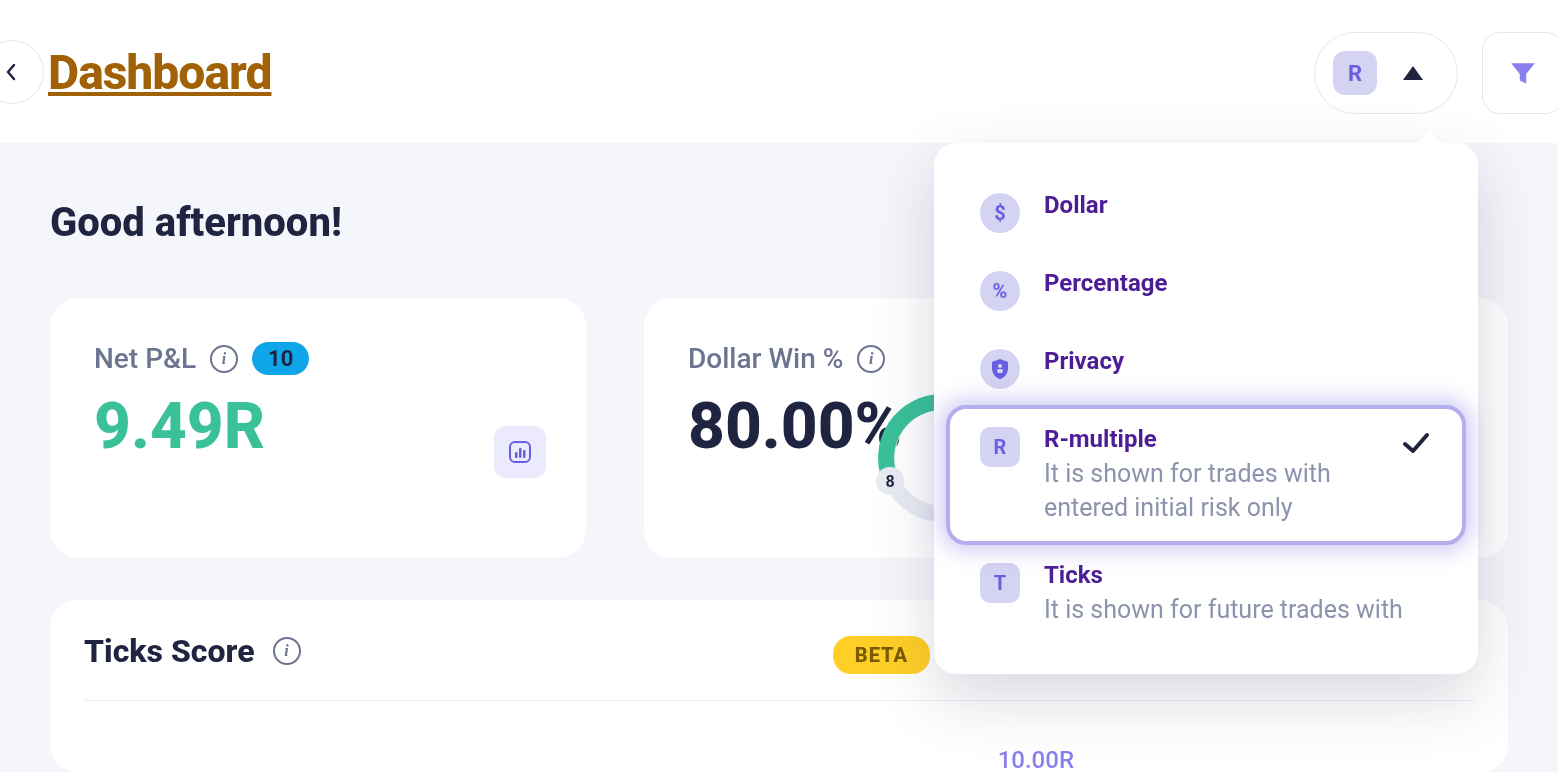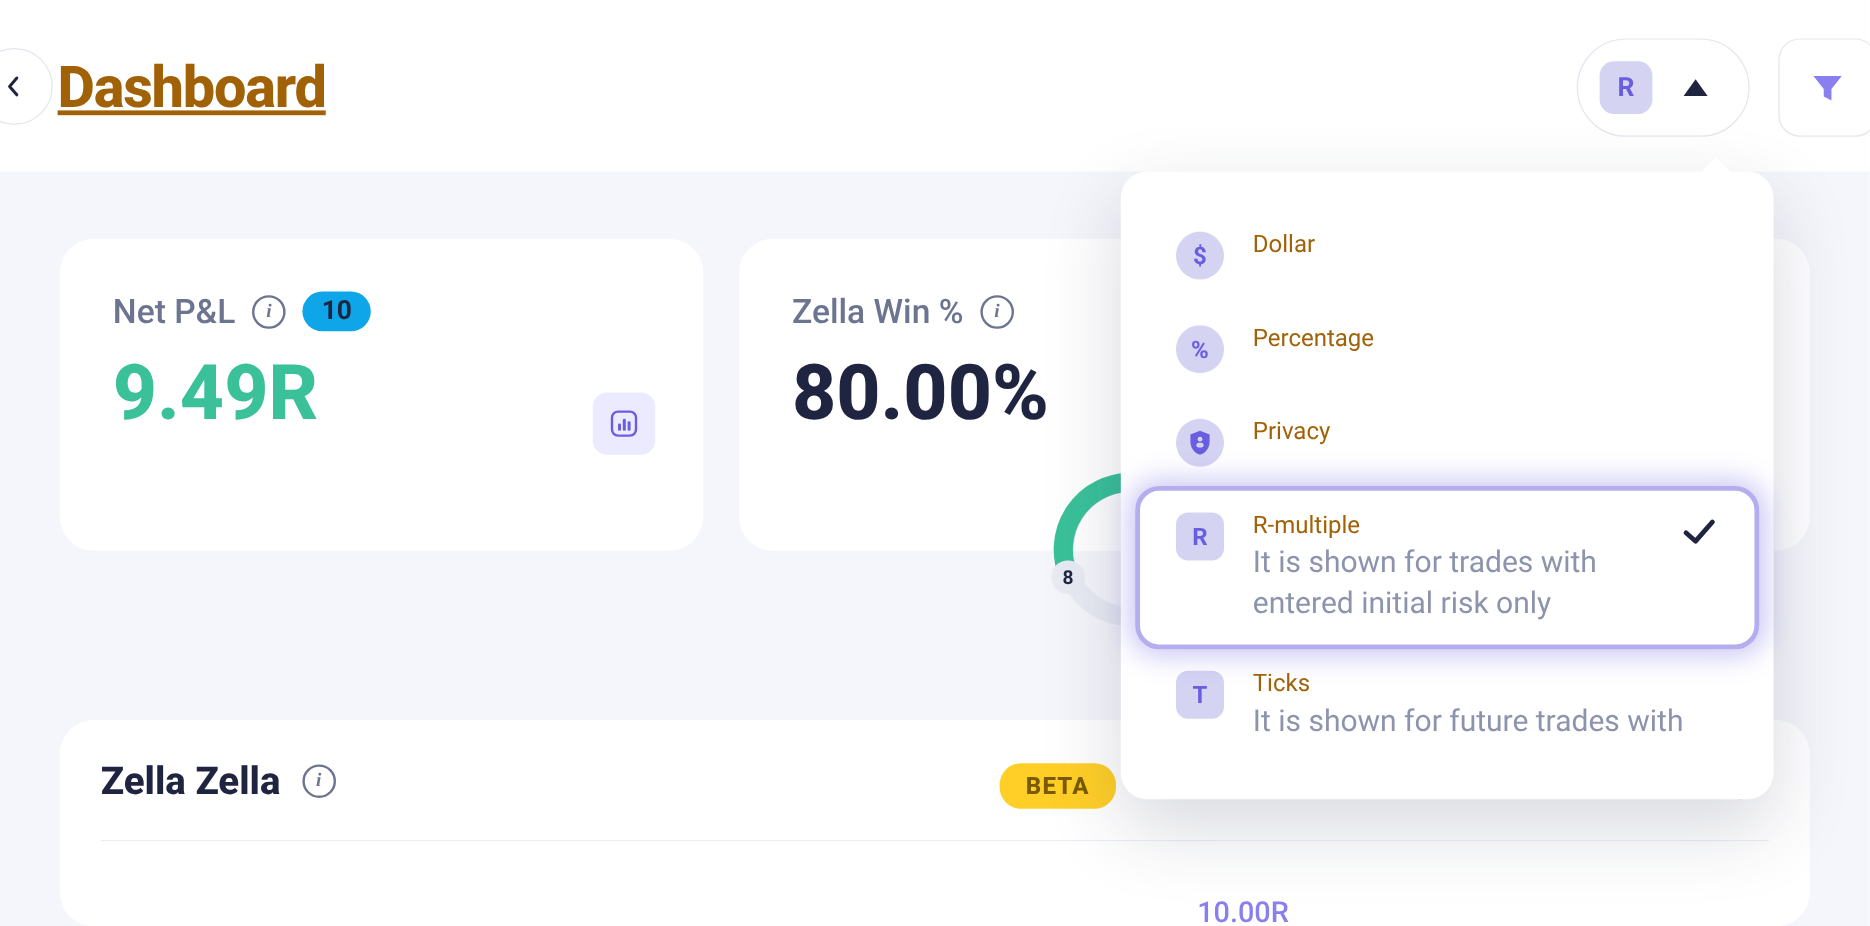--- a/index.html
+++ b/index.html
@@ -112,21 +112,21 @@
   }
   .greeting {
     font-size: 40px;
     font-weight: 800;
     color: #1f2440;
     margin-bottom: 52px;
   }
 
   .cards-row {
     display: flex;
-    gap: 30px;
+    gap: 58px;
   }
   .metric-card {
     background: #fff;
     border-radius: 28px;
     width: 536px;
     height: 260px;
     padding: 44px 44px;
     position: relative;
   }
   .metric-header {
@@ -296,23 +296,23 @@
     font-weight: 700;
     font-size: 20px;
     flex-shrink: 0;
     margin-top: 2px;
   }
   .dd-item.square .dd-icon {
     border-radius: 10px;
   }
   .dd-text { flex: 1; display: flex; flex-direction: column; gap: 2px; }
   .dd-label {
-    font-size: 20px;
-    font-weight: 400;
-    color: #a16207;
+    font-size: 24px;
+    font-weight: 700;
+    color: #4c1d95;
   }
   .dd-sub {
     font-size: 25px;
     color: #8c93ad;
     line-height: 1.35;
     margin-top: 2px;
   }
   .dd-check {
     width: 32px;
     height: 32px;
@@ -358,20 +358,21 @@
     </div>
     <div class="square-btn">
       <svg viewBox="0 0 28 28" width="30" height="30">
         <path d="M3 5 H25 L17 15 V24 L11 21 V15 Z" fill="#8a7fef"></path>
       </svg>
     </div>
   </div>
 </div>
 
 <div class="main">
+  <div class="greeting">Good afternoon!</div>
 
   <div class="cards-row">
 
     <div class="metric-card">
       <div class="metric-header">
         <span class="metric-label">Net P&amp;L</span>
         <span class="info-circle"></span>
         <span class="count-pill">10</span>
       </div>
       <div class="metric-value green">9.49R</div>
@@ -380,40 +381,40 @@
           <rect x="3" y="3" width="20" height="20" rx="5" fill="none" stroke="#6a5ee0" stroke-width="2"></rect>
           <rect x="8" y="13" width="2.5" height="6" rx="1" fill="#6a5ee0"></rect>
           <rect x="12" y="9" width="2.5" height="10" rx="1" fill="#6a5ee0"></rect>
           <rect x="16" y="11" width="2.5" height="8" rx="1" fill="#6a5ee0"></rect>
         </svg>
       </div>
     </div>
 
     <div class="metric-card" style="width:auto; flex:1; min-width:310px; overflow:hidden;">
       <div class="metric-header">
-        <span class="metric-label">Zella Win %</span>
+        <span class="metric-label">Dollar Win %</span>
         <span class="info-circle"></span>
       </div>
       <div class="metric-value dark">80.00%</div>
     </div>
   </div>
 
   <div class="donut-frag">
     <svg viewBox="0 0 64 130">
       <circle cx="70" cy="65" r="56" fill="none" stroke="#e9ebf3" stroke-width="16"></circle>
       <path d="M70 9 A56 56 0 0 0 18 88" fill="none" stroke="#3ac19a" stroke-width="16" stroke-linecap="round"></path>
       <circle cx="17" cy="88" r="14" fill="#e9ebf3"></circle>
       <text x="17" y="94" font-size="16" font-weight="700" fill="#1f2440" text-anchor="middle">8</text>
     </svg>
   </div>
 </div>
 
 <div class="zella-card">
   <div class="zella-header">
-    <span class="zella-title">Zella Zella</span>
+    <span class="zella-title">Ticks Score</span>
     <span class="info-circle"></span>
   </div>
   <div class="beta-pill">BETA</div>
   <span class="info-circle info-right"></span>
   <div class="zella-divider"></div>
   <div class="zella-axis-label">10.00R</div>
 </div>
 
 <div class="dropdown">
   <div class="dd-item">

